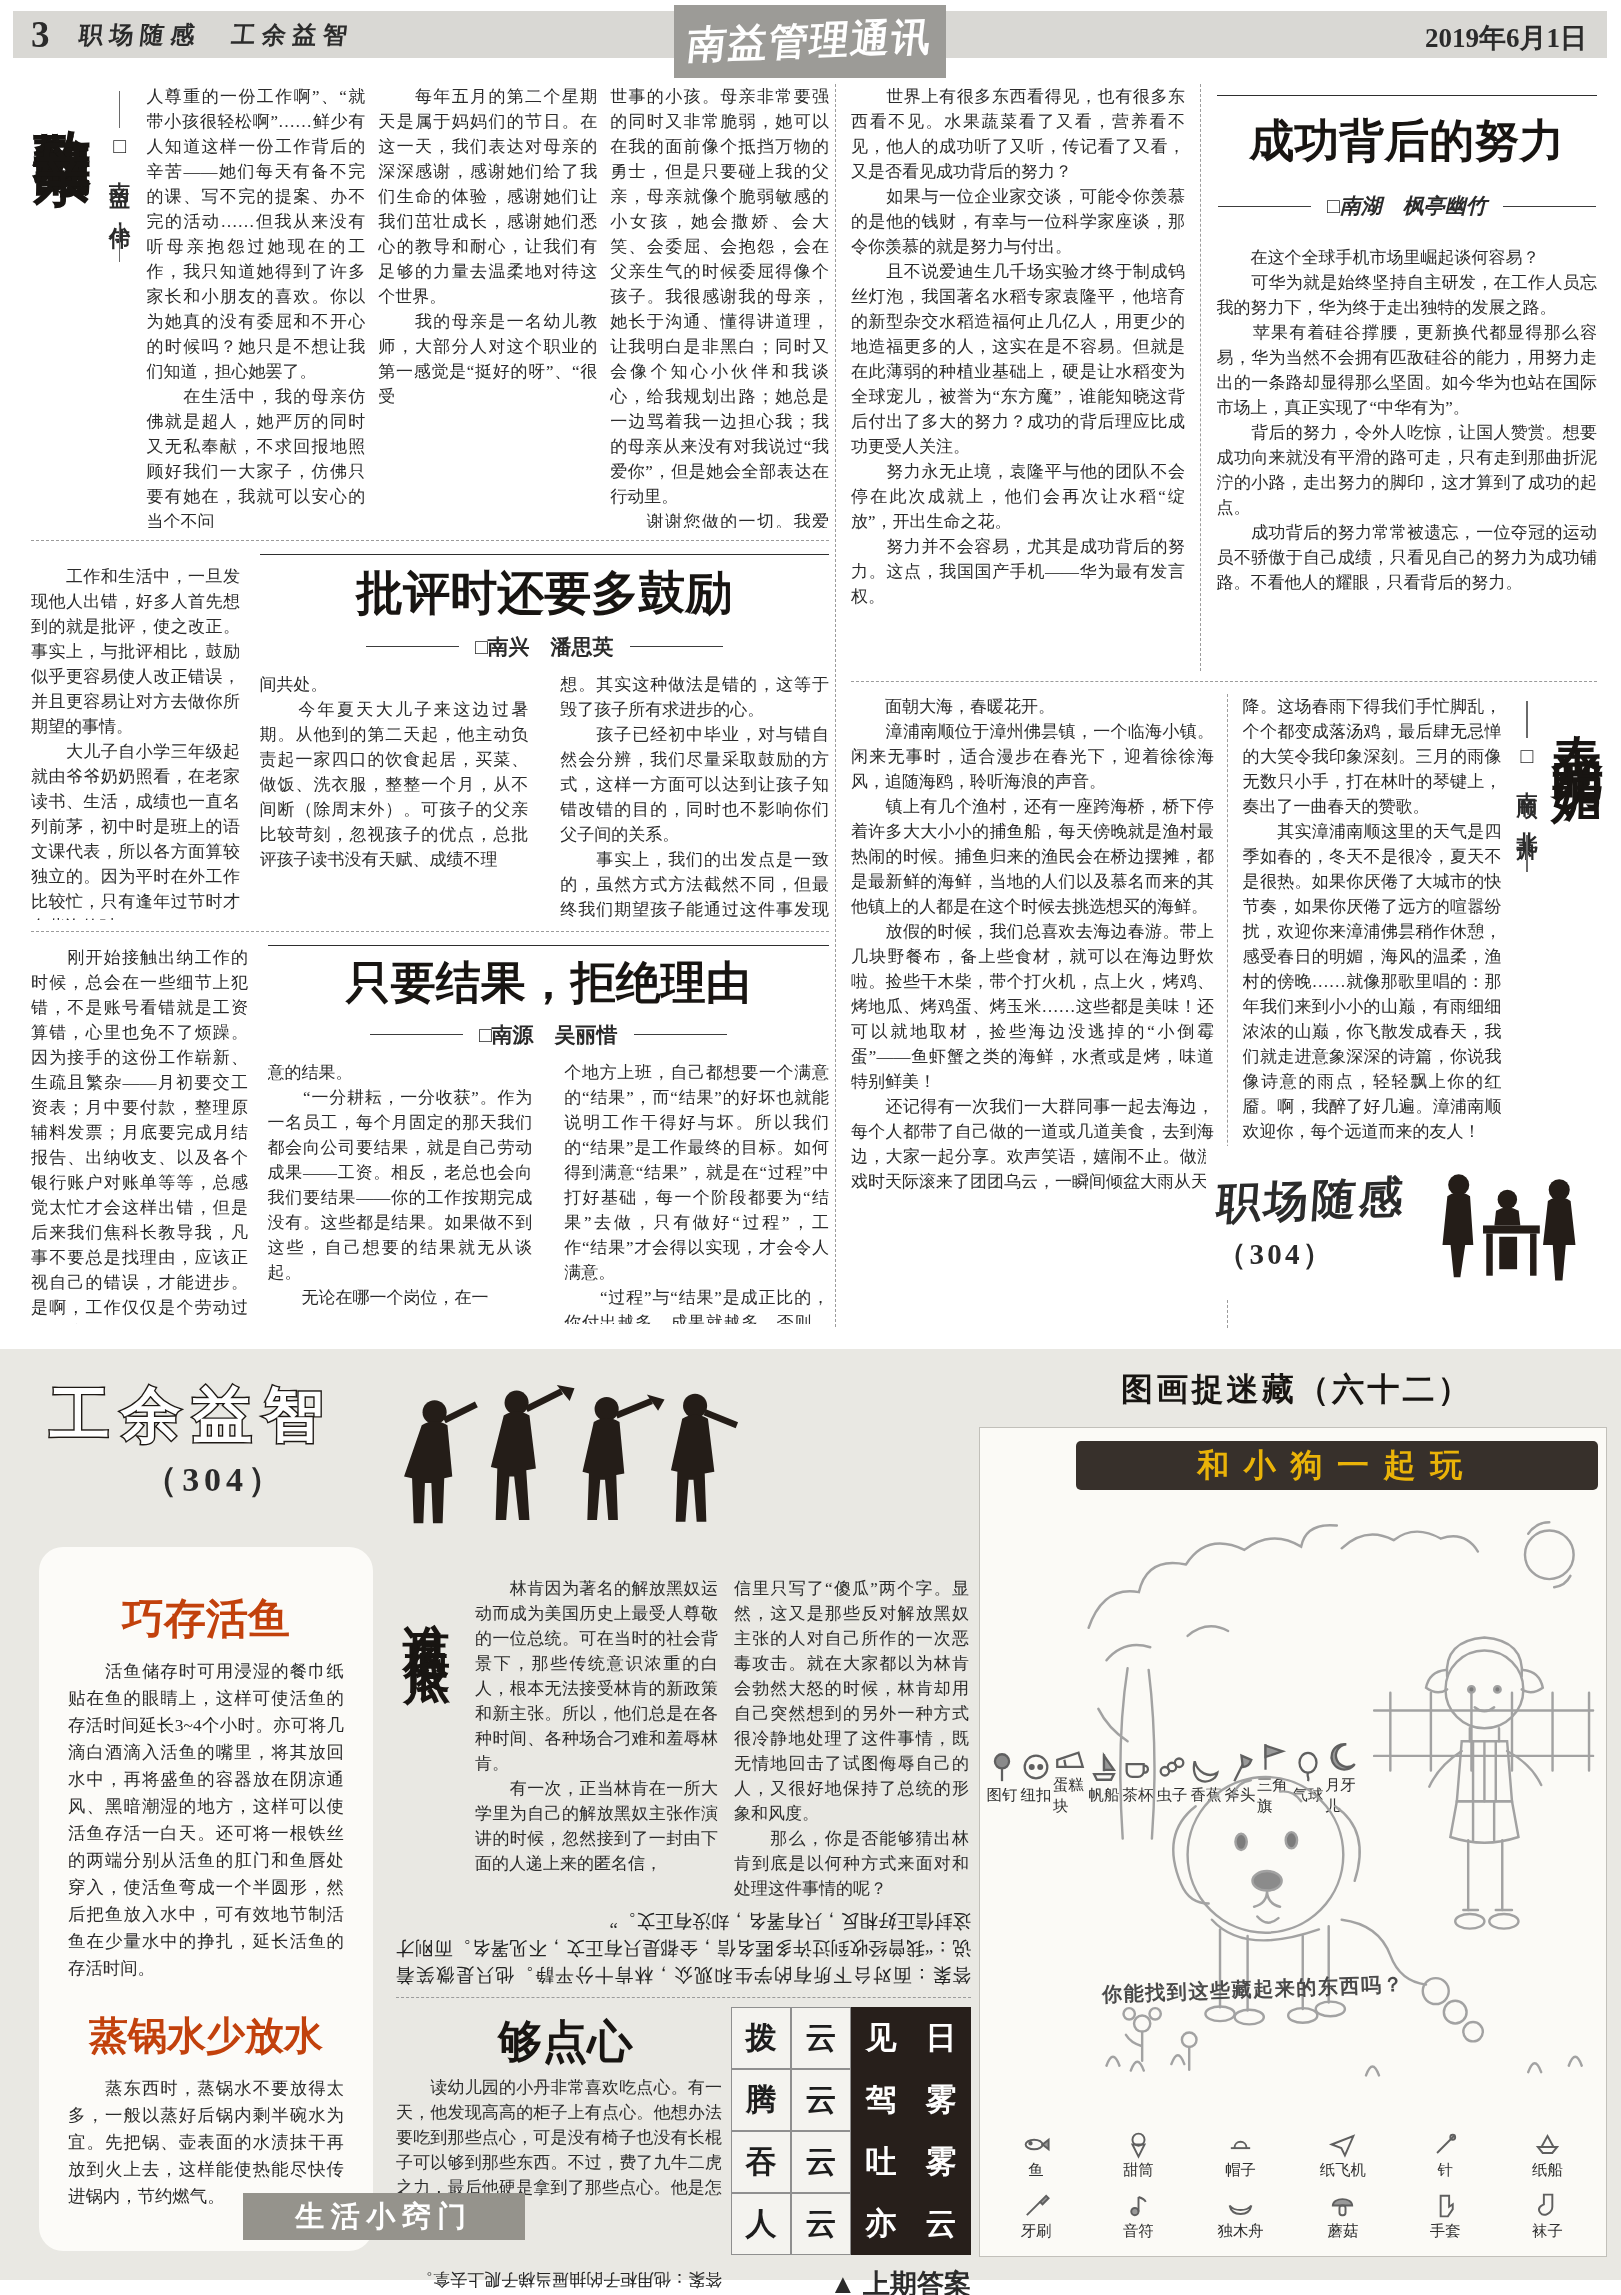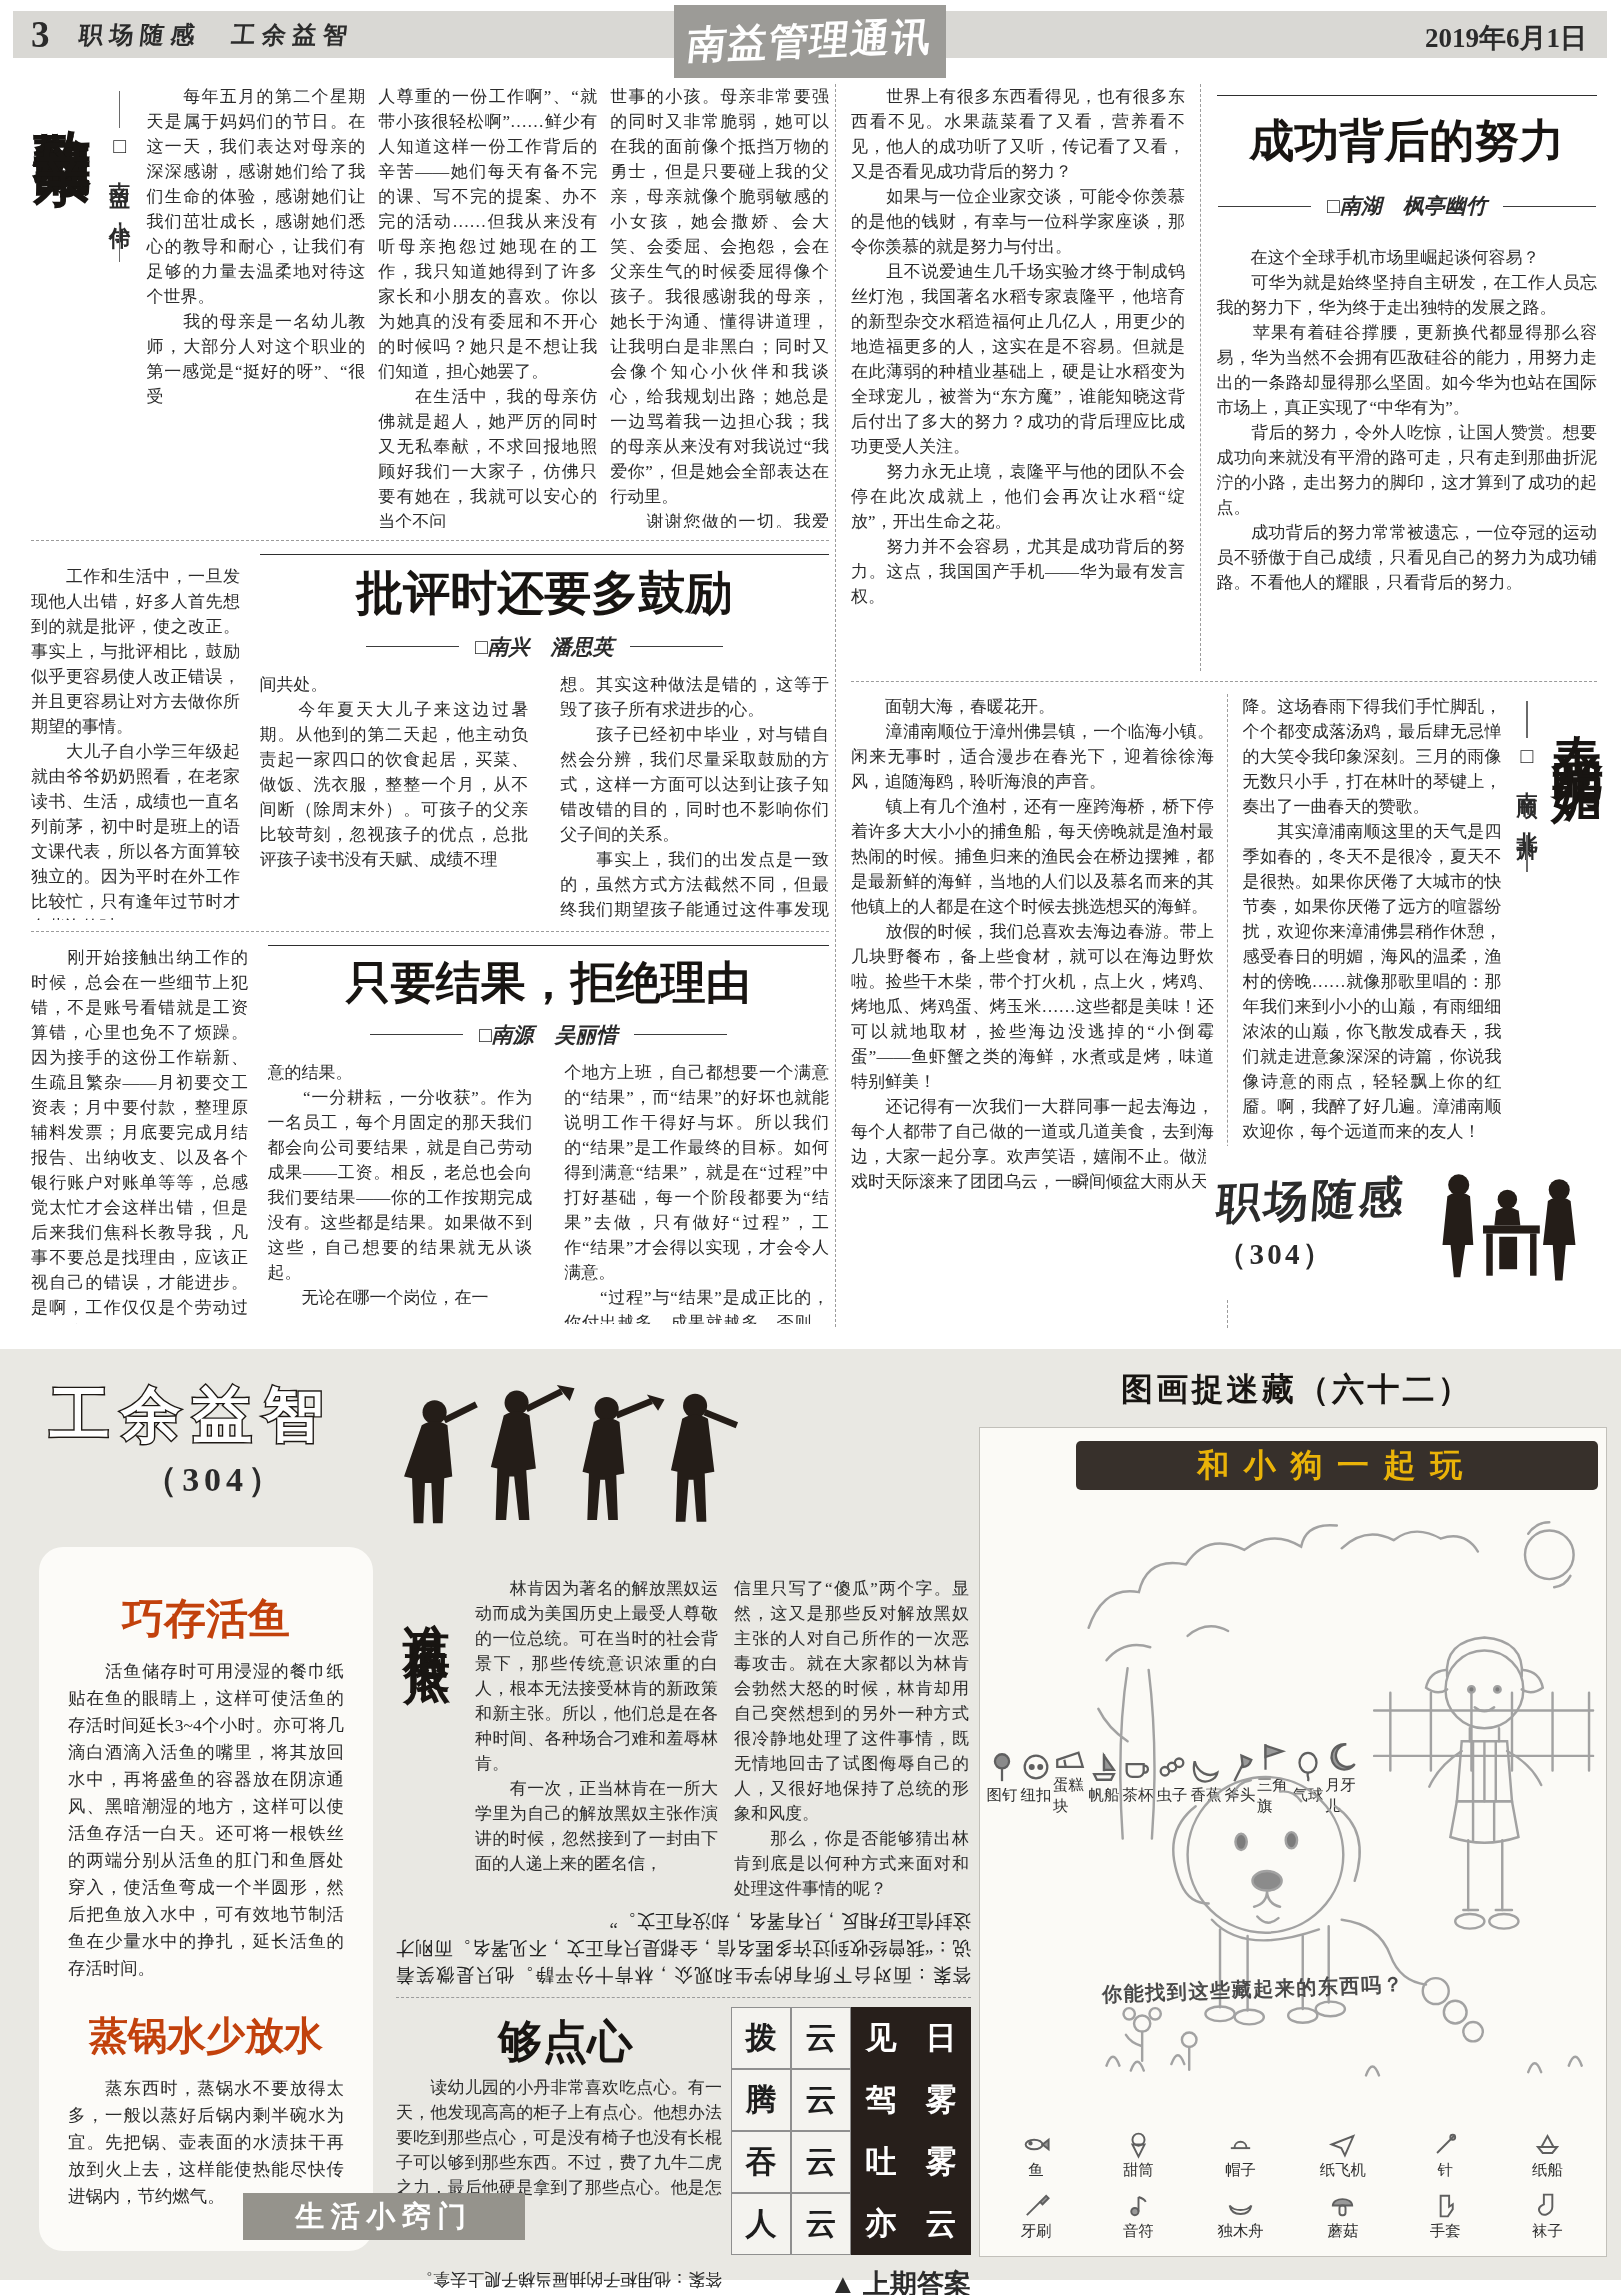--- a/index.html
+++ b/index.html
@@ -12,21 +12,21 @@
   .masthead{position:absolute;left:674px;top:4.9px;width:272px;height:73px;background:#9c9b97;z-index:3;
             display:flex;align-items:center;justify-content:center;}
   .masthead span{color:#fff;font-size:39px;font-weight:900;transform:skewX(-8deg) rotate(-2deg);letter-spacing:1.6px;}
   .date{position:absolute;right:34px;top:19.5px;font-size:27px;font-weight:700;}
   
   .col{font-size:17px;line-height:25px;text-align:justify;white-space:pre-line;overflow:hidden;}
   .v{writing-mode:vertical-rl;}
   .hdash{position:absolute;border-top:1.6px dashed #9b9b9b;}
   .vdash{position:absolute;border-left:1.6px dashed #9b9b9b;}
   .art-title{font-weight:900;text-align:center;color:#181512;}
-  .byline-h{display:flex;align-items:center;justify-content:center;gap:16px;font-size:21px;font-weight:700;font-style:italic;}
+  .byline-h{display:flex;align-items:center;justify-content:center;gap:16px;font-size:21px;font-weight:700;}
   .byline-h::before,.byline-h::after{content:"";height:1.6px;background:#3c3c3c;width:93px;}
   .vline{width:1.6px;height:37px;background:#6a6a6a;margin:6.5px auto;}
   .vwrap{display:flex;flex-direction:column;align-items:center;}
   .rot{transform:rotate(180deg);}
   
   .art-mother{position:absolute;left:31px;top:84px;width:798px;height:444px;display:flex;gap:13px;}
   .mother-title{font-size:58px;font-weight:900;line-height:1.06;letter-spacing:3.2px;color:#181512;}
   .byline-v{font-size:21px;font-weight:700;letter-spacing:6.5px;}
   .art-mother .col{flex:1;}
   .art-enc{position:absolute;left:31px;top:554px;width:798px;height:366px;display:flex;}
@@ -113,24 +113,24 @@
 
   <div class="art-mother">
     <div class="vwrap">
       <div class="v mother-title">致敬我的母亲</div>
     </div>
     <div class="vwrap">
       <div class="vline"></div>
       <div class="v byline-v">□南益　小伟</div>
       <div class="vline"></div>
     </div>
+    <div class="col">人尊重的一份工作啊”、“就带小孩很轻松啊”……鲜少有人知道这样一份工作背后的辛苦——她们每天有备不完的课、写不完的提案、办不完的活动……但我从来没有听母亲抱怨过她现在的工作，我只知道她得到了许多家长和小朋友的喜欢。你以为她真的没有委屈和不开心的时候吗？她只是不想让我们知道，担心她罢了。
+　　在生活中，我的母亲仿佛就是超人，她严厉的同时又无私奉献，不求回报地照顾好我们一大家子，仿佛只要有她在，我就可以安心的当个不问</div>
     <div class="col">　　每年五月的第二个星期天是属于妈妈们的节日。在这一天，我们表达对母亲的深深感谢，感谢她们给了我们生命的体验，感谢她们让我们茁壮成长，感谢她们悉心的教导和耐心，让我们有足够的力量去温柔地对待这个世界。
 　　我的母亲是一名幼儿教师，大部分人对这个职业的第一感觉是“挺好的呀”、“很受</div>
-    <div class="col">人尊重的一份工作啊”、“就带小孩很轻松啊”……鲜少有人知道这样一份工作背后的辛苦——她们每天有备不完的课、写不完的提案、办不完的活动……但我从来没有听母亲抱怨过她现在的工作，我只知道她得到了许多家长和小朋友的喜欢。你以为她真的没有委屈和不开心的时候吗？她只是不想让我们知道，担心她罢了。
-　　在生活中，我的母亲仿佛就是超人，她严厉的同时又无私奉献，不求回报地照顾好我们一大家子，仿佛只要有她在，我就可以安心的当个不问</div>
     <div class="col">世事的小孩。母亲非常要强的同时又非常脆弱，她可以在我的面前像个抵挡万物的勇士，但是只要碰上我的父亲，母亲就像个脆弱敏感的小女孩，她会撒娇、会大笑、会委屈、会抱怨，会在父亲生气的时候委屈得像个孩子。我很感谢我的母亲，她长于沟通、懂得讲道理，让我明白是非黑白；同时又会像个知心小伙伴和我谈心，给我规划出路；她总是一边骂着我一边担心我；我的母亲从来没有对我说过“我爱你”，但是她会全部表达在行动里。
 　　谢谢您做的一切。我爱您，我的母亲！</div>
   </div>
 
   <div class="hdash" style="left:31px;top:540px;width:798px;"></div>
 
   <div class="art-enc">
     <div class="col c1">　　工作和生活中，一旦发现他人出错，好多人首先想到的就是批评，使之改正。事实上，与批评相比，鼓励似乎更容易使人改正错误，并且更容易让对方去做你所期望的事情。
 　　大儿子自小学三年级起就由爷爷奶奶照看，在老家读书、生活，成绩也一直名列前茅，初中时是班上的语文课代表，所以各方面算较独立的。因为平时在外工作比较忙，只有逢年过节时才有些许的时</div>
     <div class="enc-right">

